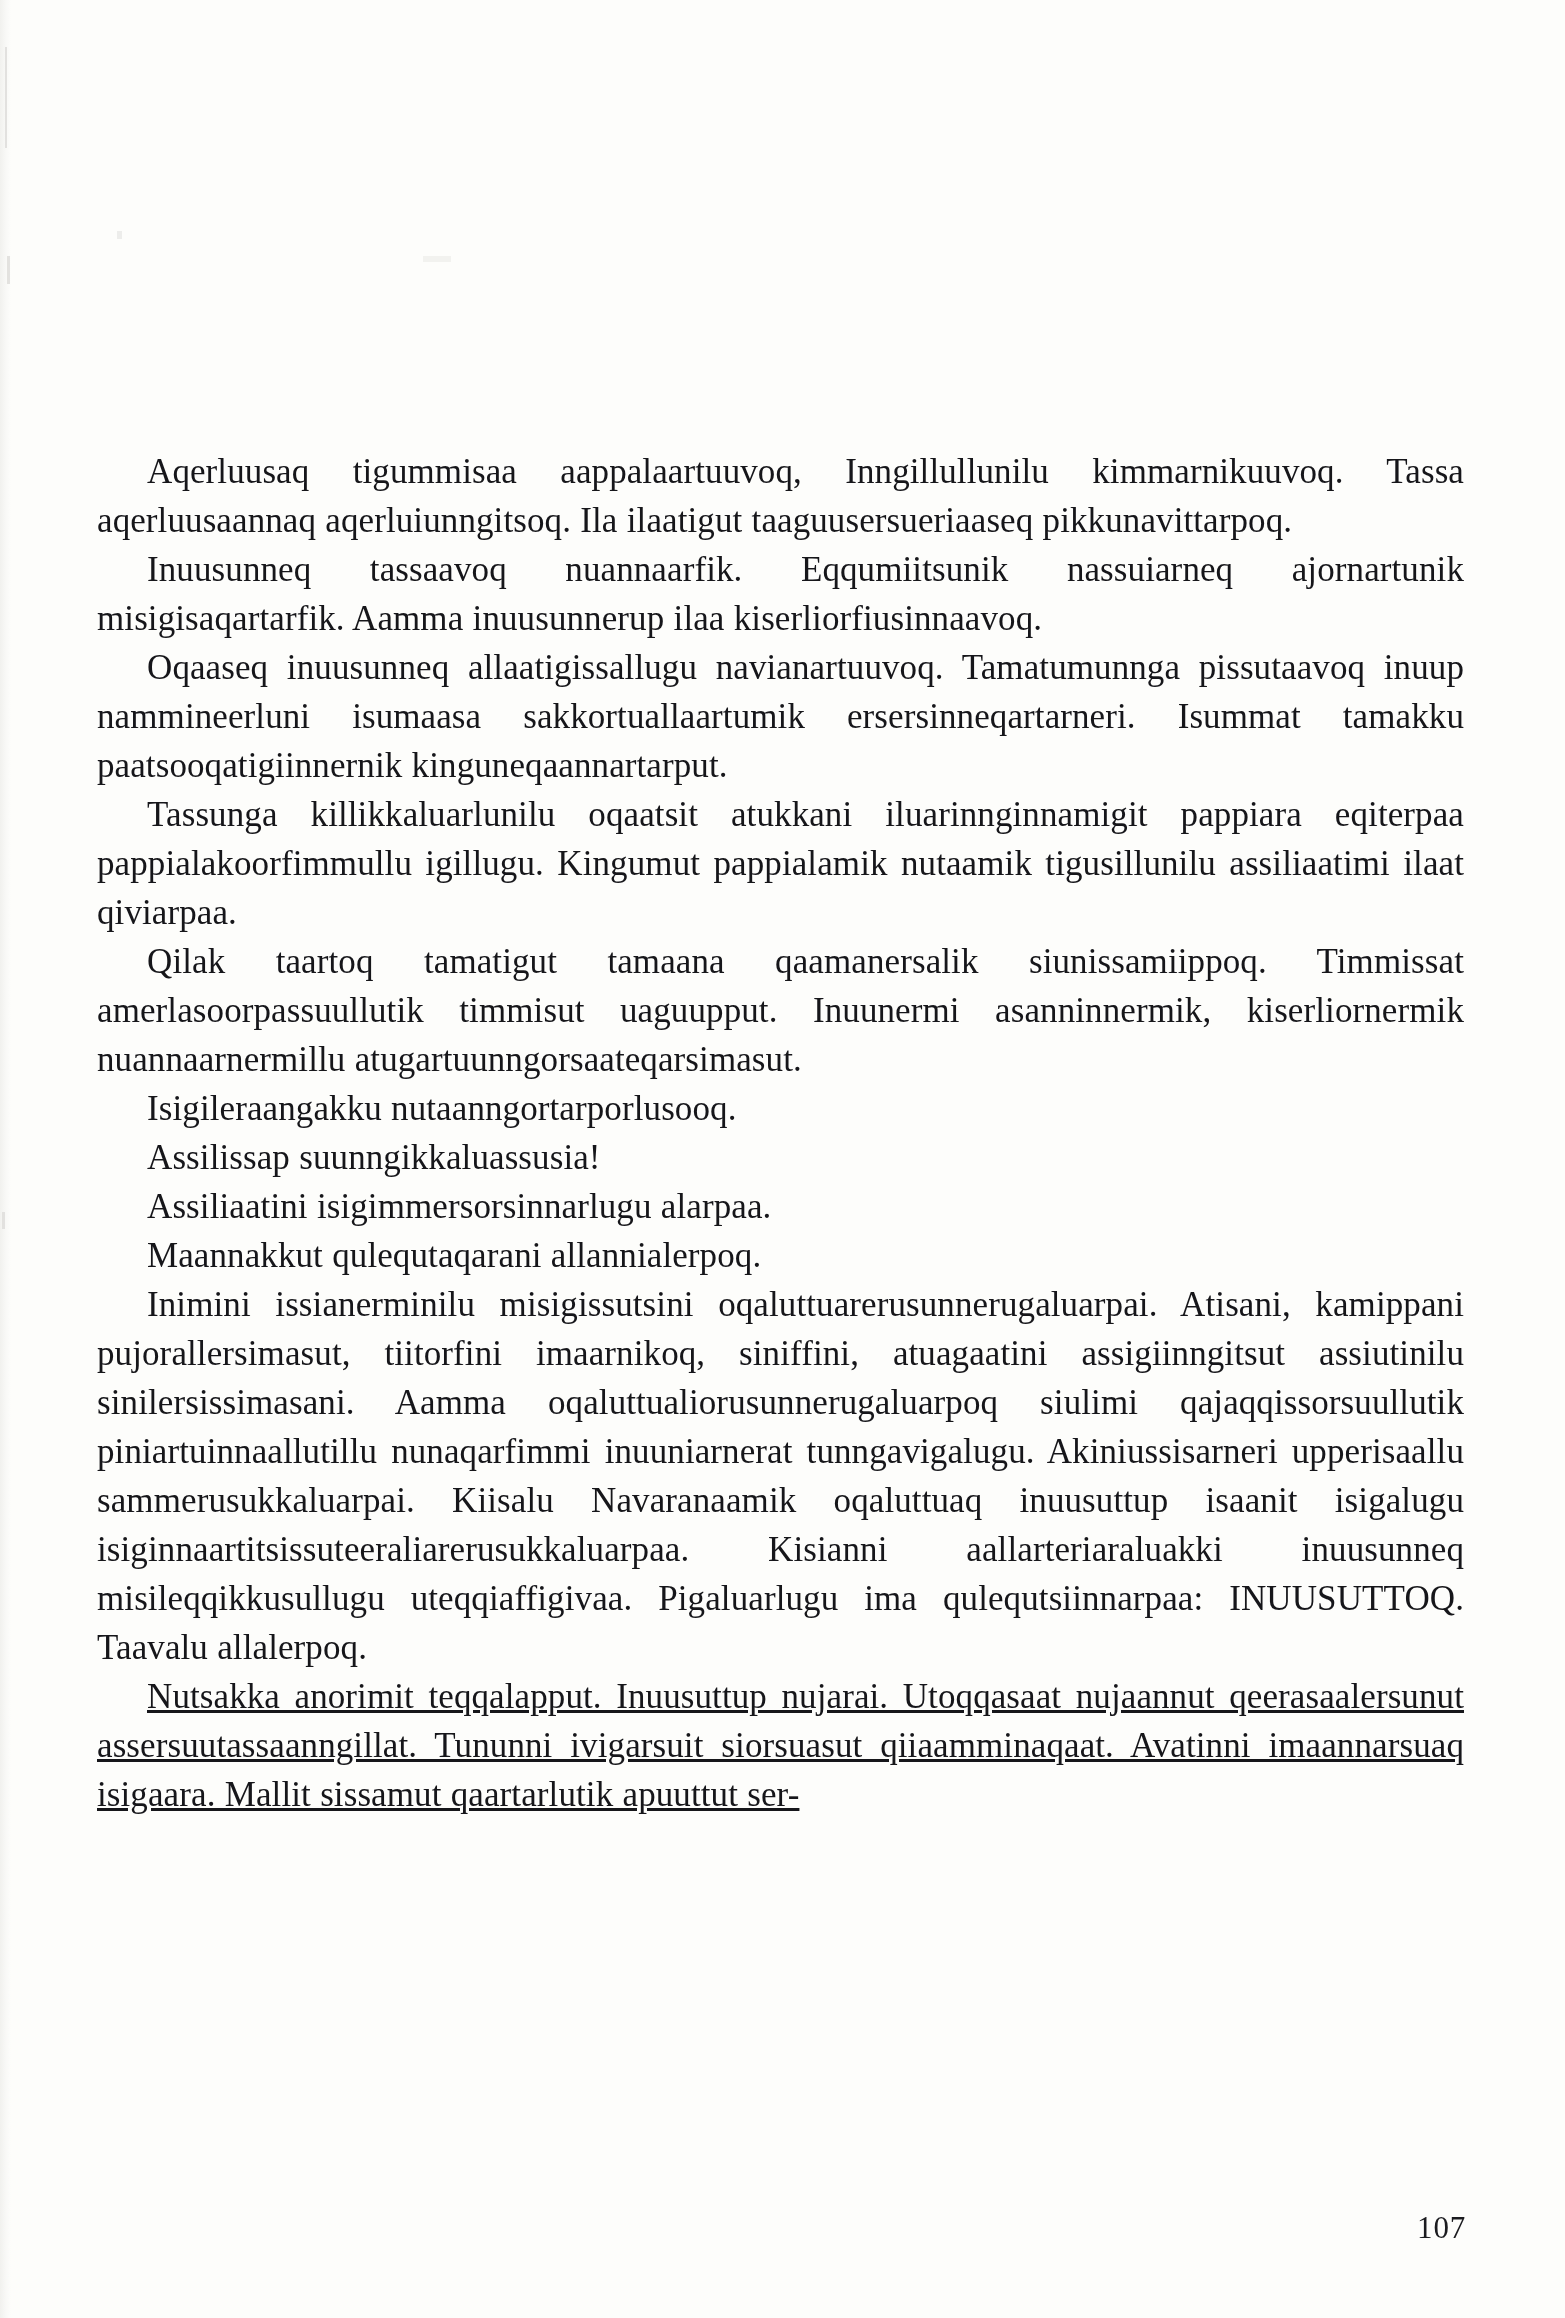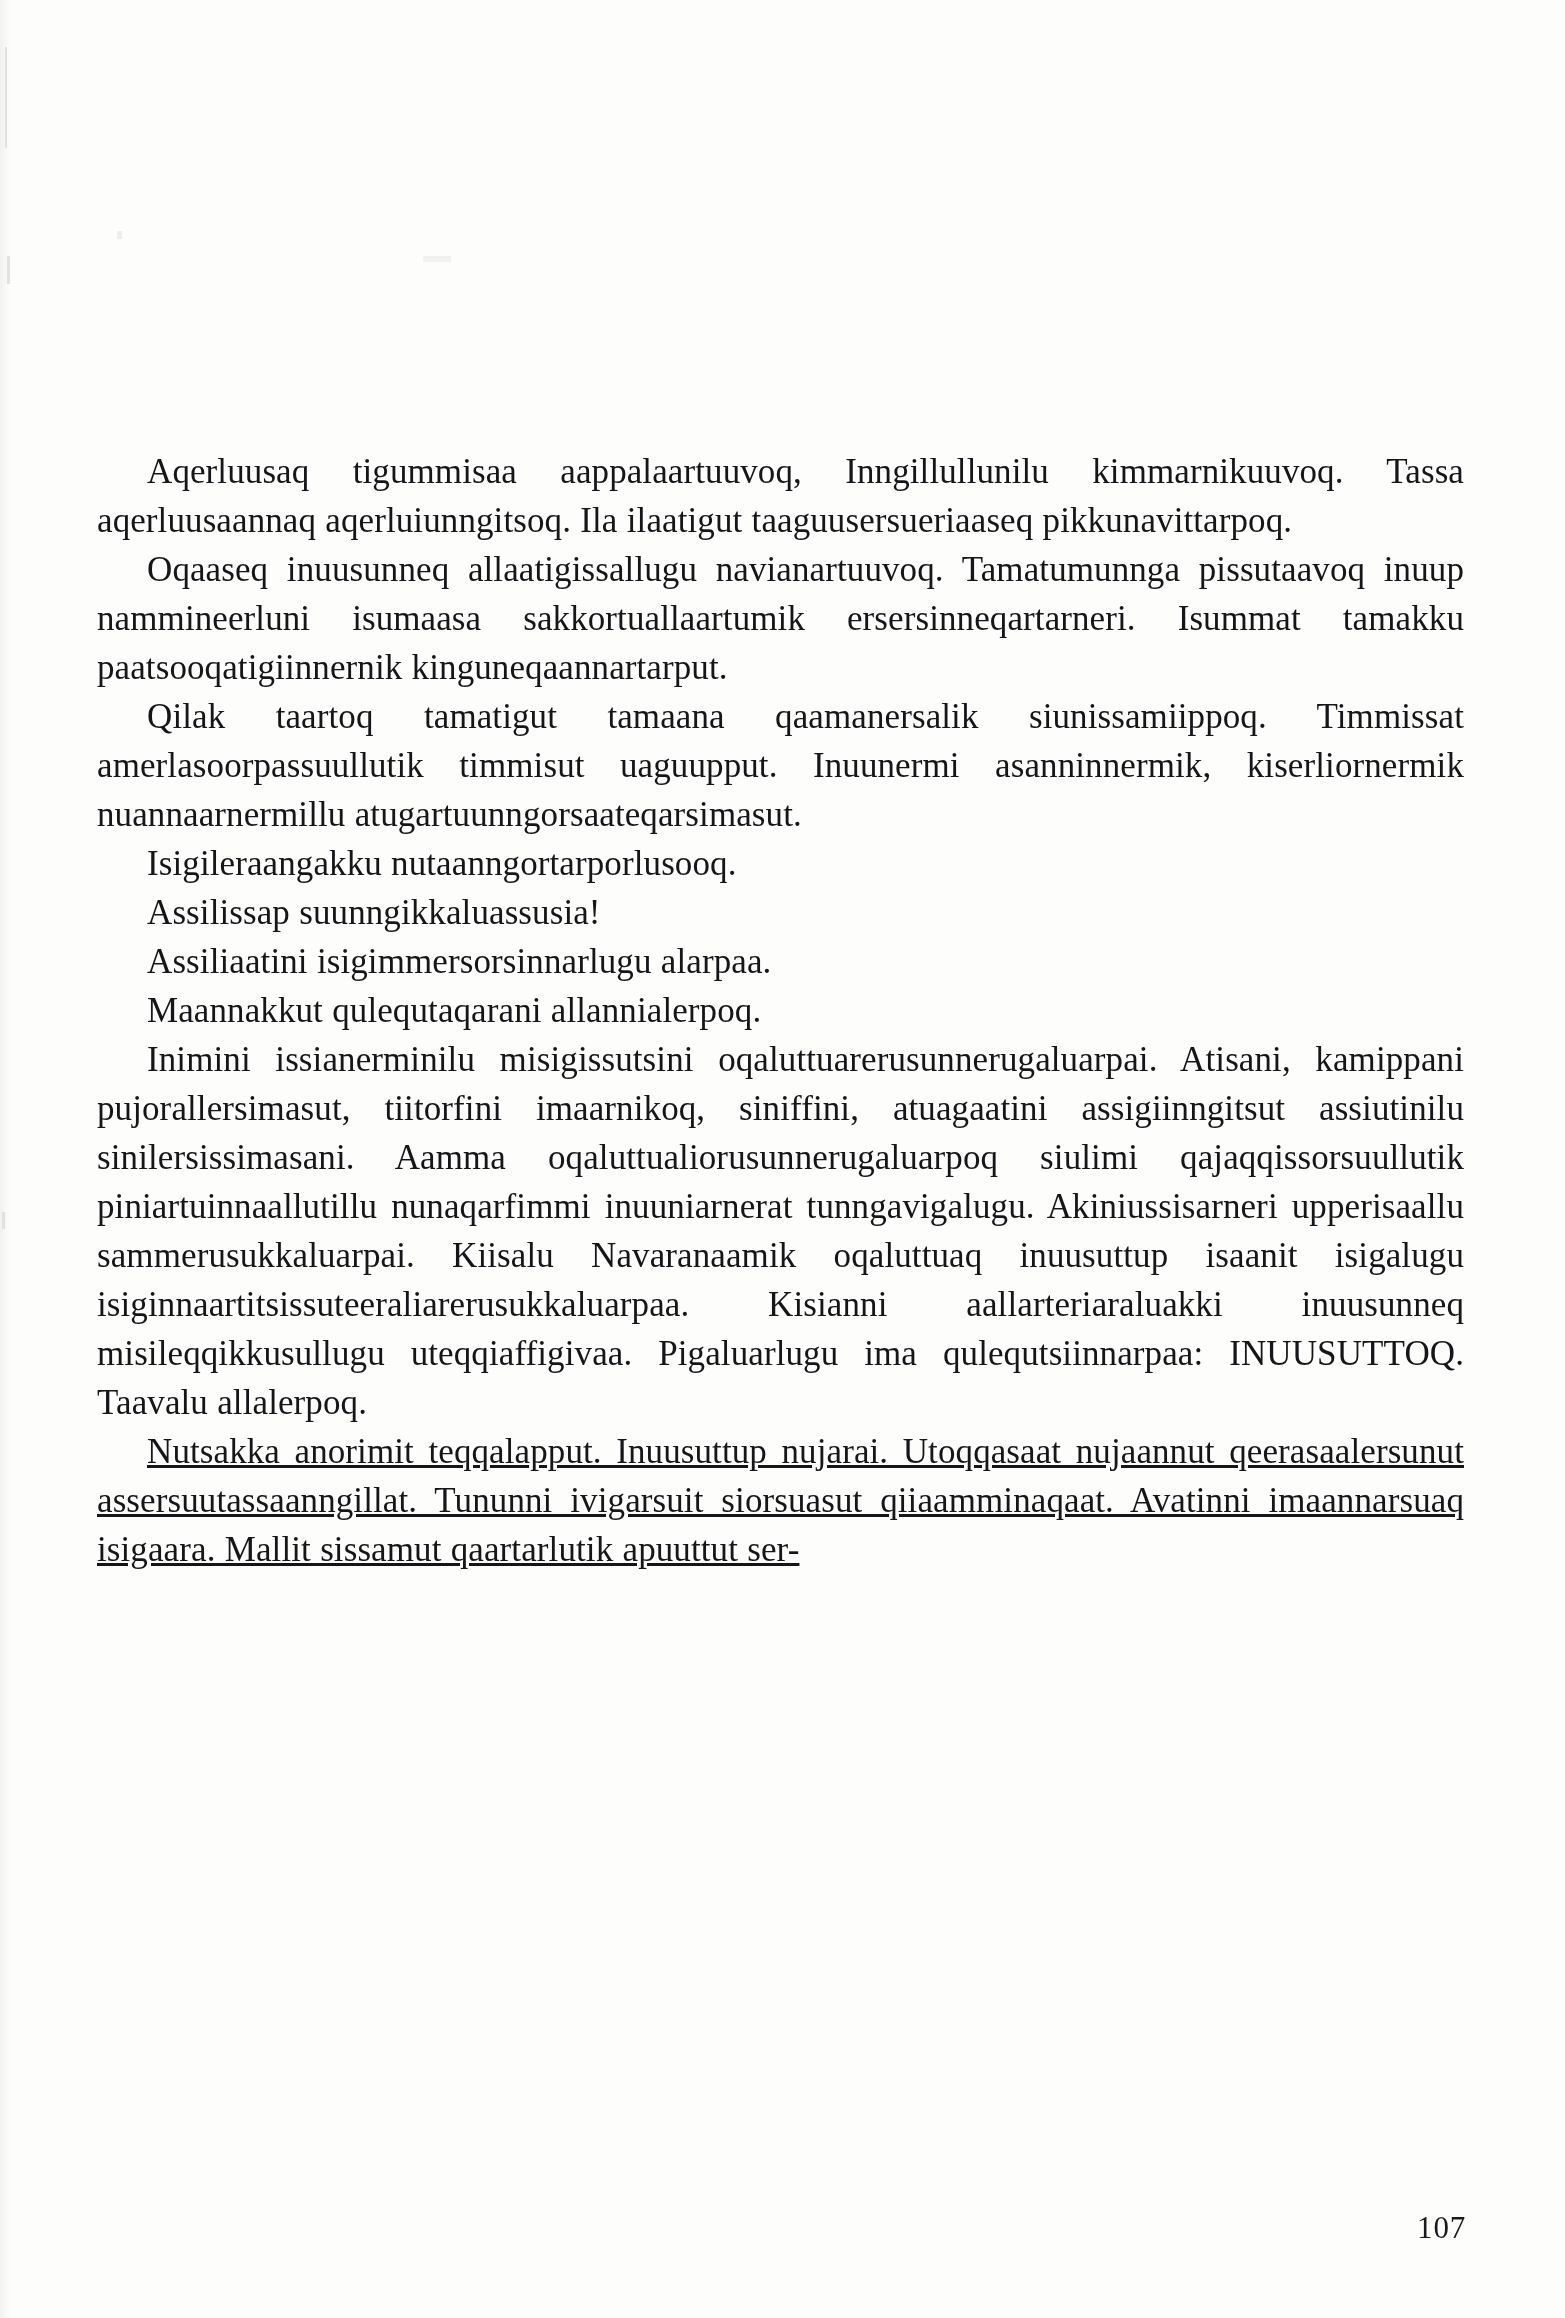--- a/index.html
+++ b/index.html
@@ -73,21 +73,23 @@
 
   <div class="scan-edge-left"></div>
   <div class="scan-speck speck-a"></div>
   <div class="scan-speck speck-b"></div>
   <div class="scan-speck speck-c"></div>
   <div class="scan-speck speck-d"></div>
   <div class="scan-speck speck-e"></div>
 
   <div class="textblock">
     <p class="para">Aqerluusaq tigummisaa aappalaartuuvoq, Inngillullunilu kimmarnikuuvoq. Tassa aqerluusaannaq aqerluiunngitsoq. Ila ilaatigut taaguusersueriaaseq pikkunavittarpoq.</p>
+    <p class="para">Inuusunneq tassaavoq nuannaarfik. Eqqumiitsunik nassuiarneq ajornartunik misigisaqartarfik. Aamma inuusunnerup ilaa kiserliorfiusinnaavoq.</p>
     <p class="para">Oqaaseq inuusunneq allaatigissallugu navianartuuvoq. Tamatumunnga pissutaavoq inuup nammineerluni isumaasa sakkortuallaartumik ersersinneqartarneri. Isummat tamakku paatsooqatigiinnernik kinguneqaannartarput.</p>
+    <p class="para">Tassunga killikkaluarlunilu oqaatsit atukkani iluarinnginnamigit pappiara eqiterpaa pappialakoorfimmullu igillugu. Kingumut pappialamik nutaamik tigusillunilu assiliaatimi ilaat qiviarpaa.</p>
     <p class="para">Qilak taartoq tamatigut tamaana qaamanersalik siunissamiippoq. Timmissat amerlasoorpassuullutik timmisut uaguupput. Inuunermi asanninnermik, kiserliornermik nuannaarnermillu atugartuunngorsaateqarsimasut.</p>
     <p class="para">Isigileraangakku nutaanngortarporlusooq.</p>
     <p class="para">Assilissap suunngikkaluassusia!</p>
     <p class="para">Assiliaatini isigimmersorsinnarlugu alarpaa.</p>
     <p class="para">Maannakkut qulequtaqarani allannialerpoq.</p>
     <p class="para">Inimini issianerminilu misigissutsini oqaluttuarerusunnerugaluarpai. Atisani, kamippani pujorallersimasut, tiitorfini imaarnikoq, siniffini, atuagaatini assigiinngitsut assiutinilu sinilersissimasani. Aamma oqaluttualiorusunnerugaluarpoq siulimi qajaqqissorsuullutik piniartuinnaallutillu nunaqarfimmi inuuniarnerat tunngavigalugu. Akiniussisarneri upperisaallu sammerusukkaluarpai. Kiisalu Navaranaamik oqaluttuaq inuusuttup isaanit isigalugu isiginnaartitsissuteeraliarerusukkaluarpaa. Kisianni aallarteriaraluakki inuusunneq misileqqikkusullugu uteqqiaffigivaa. Pigaluarlugu ima qulequtsiinnarpaa: INUUSUTTOQ. Taavalu allalerpoq.</p>
     <p class="para last">Nutsakka anorimit teqqalapput. Inuusuttup nujarai. Utoqqasaat nujaannut qeerasaalersunut assersuutassaanngillat. Tununni ivigarsuit siorsuasut qiiaamminaqaat. Avatinni imaannarsuaq isigaara. Mallit sissamut qaartarlutik apuuttut ser-</p>
   </div>
 
   <div class="folio">107</div>

